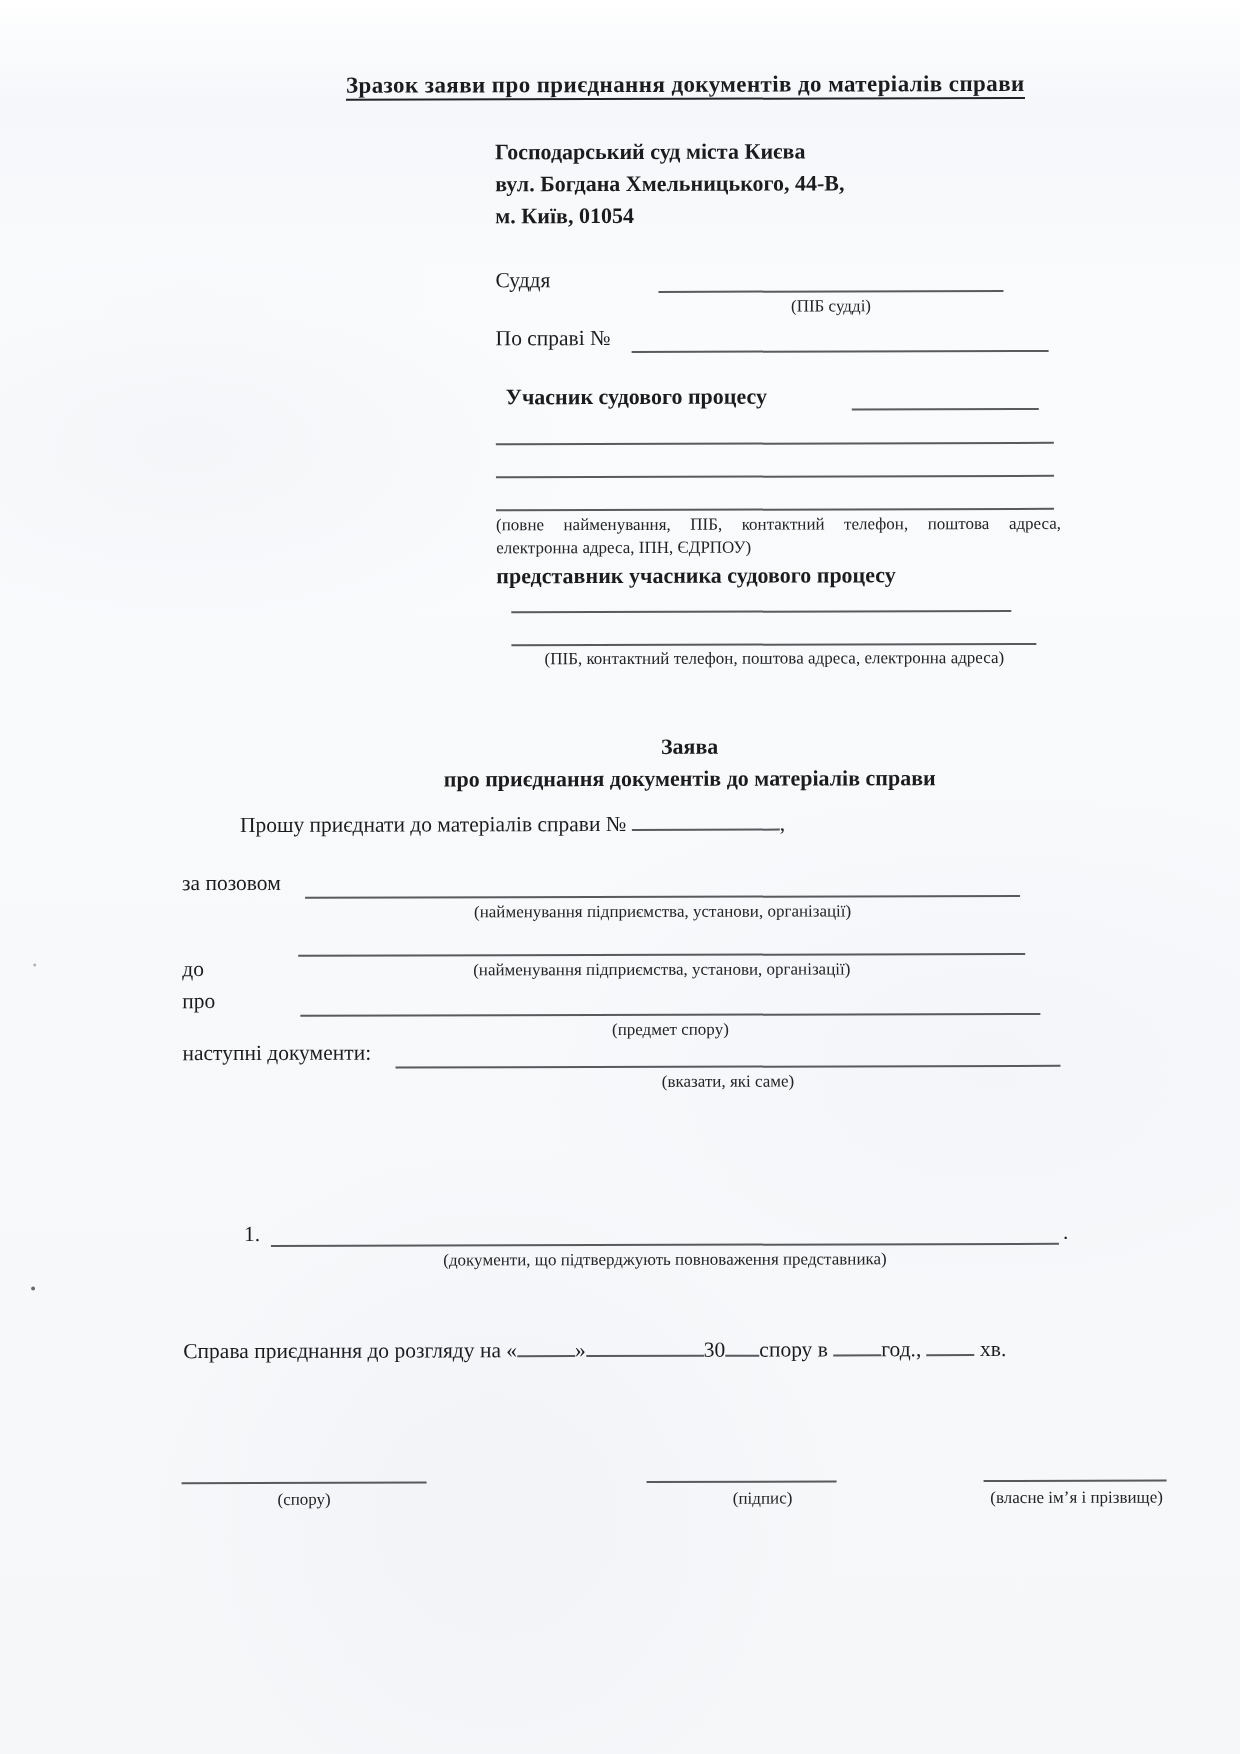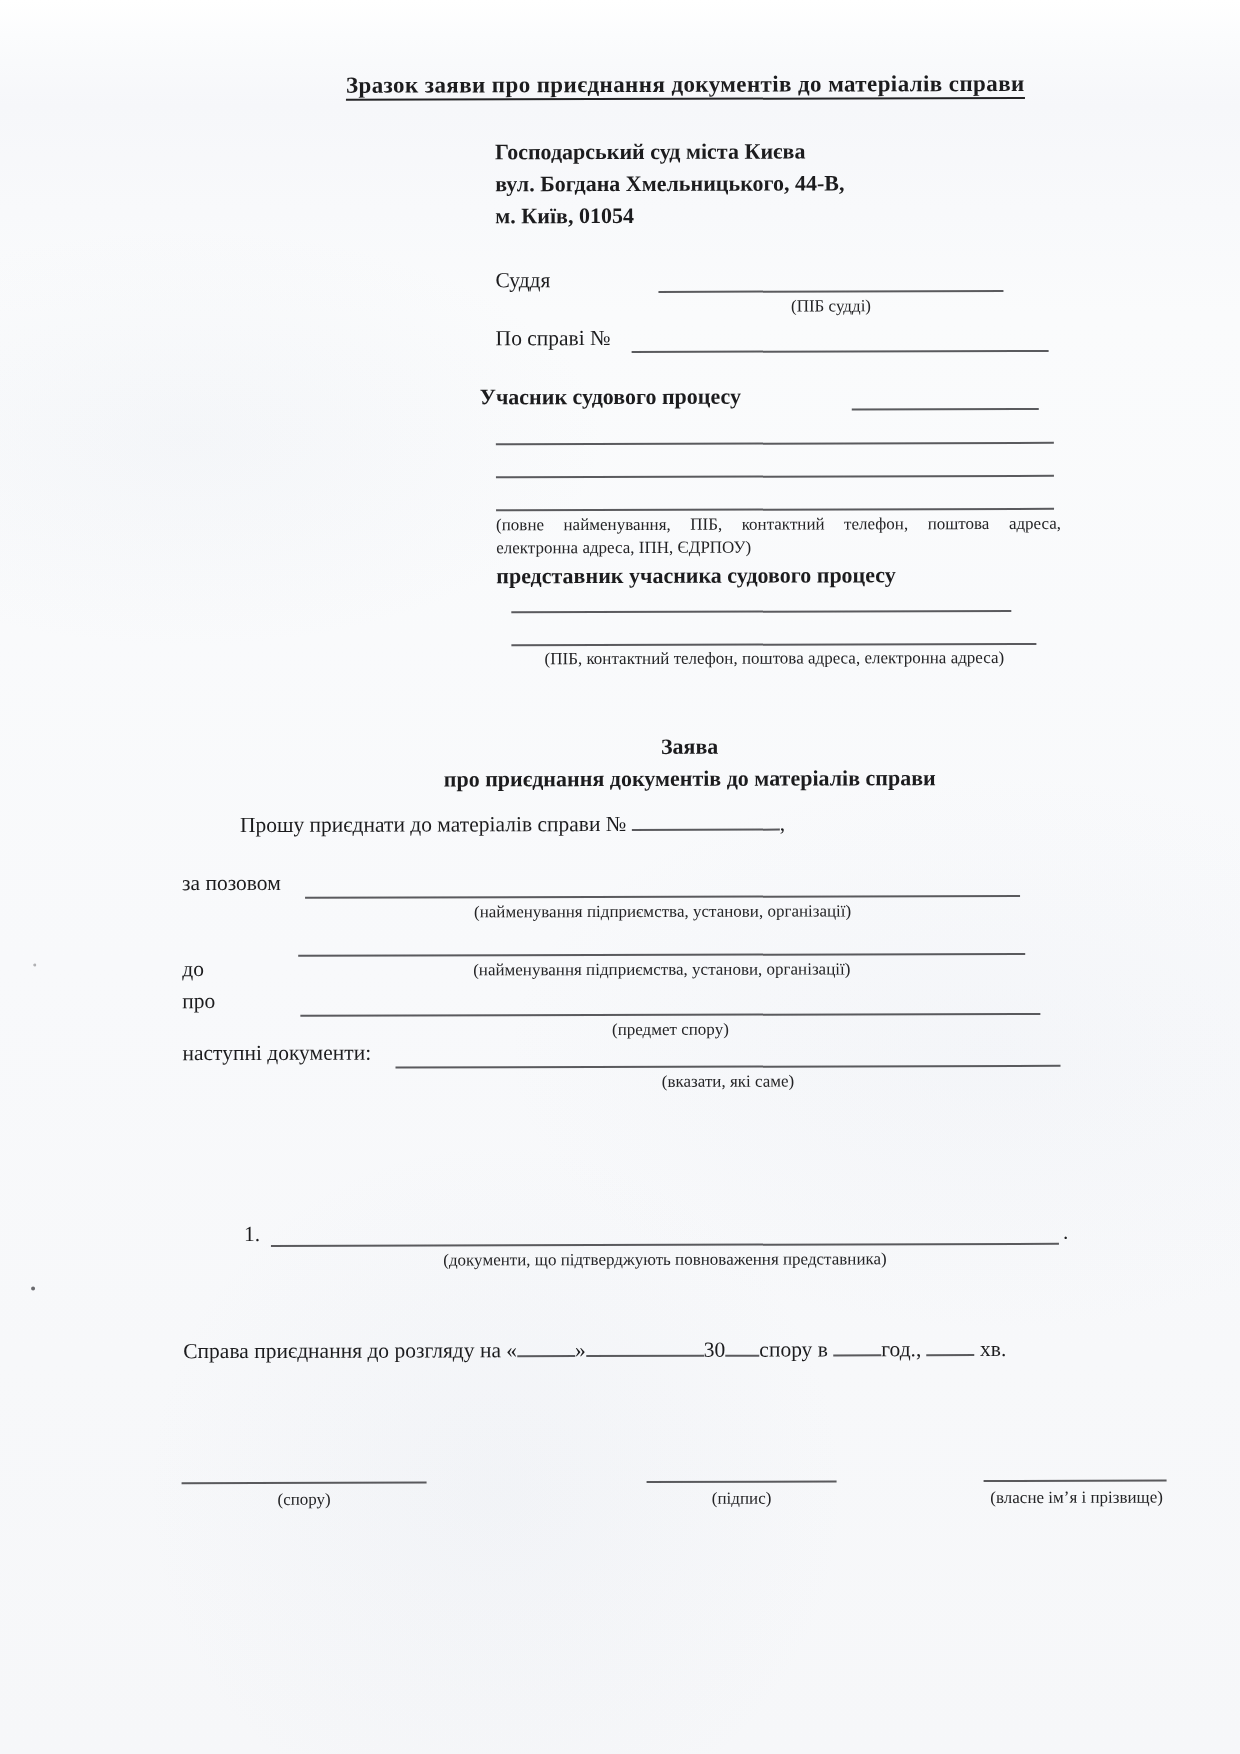--- a/index.html
+++ b/index.html
@@ -46,21 +46,21 @@
       <div>м. Київ, 01054</div>
     </div>
 
     <div class="abs t21" style="left:497px;top:266px;">Суддя</div>
     <div class="hline" style="left:660px;top:291px;width:345px;"></div>
     <div class="abs cap center" style="left:660px;top:296px;width:345px;">(ПІБ судді)</div>
 
     <div class="abs t21" style="left:497px;top:324px;">По справі №</div>
     <div class="hline" style="left:633px;top:351px;width:417px;"></div>
 
-    <div class="abs t22b" style="left:481px;top:381px;">Учасник судового процесу</div>
+    <div class="abs t22b" style="left:507px;top:381px;">Учасник судового процесу</div>
     <div class="hline" style="left:853px;top:409px;width:187px;"></div>
     <div class="hline" style="left:497px;top:443px;width:558px;"></div>
     <div class="hline" style="left:497px;top:476px;width:558px;"></div>
     <div class="hline" style="left:497px;top:509px;width:558px;"></div>
     <div class="abs cap just" style="left:497px;top:514px;width:565px;">(повне найменування, ПІБ, контактний телефон, поштова адреса,</div>
     <div class="abs cap" style="left:497px;top:537px;width:565px;">електронна адреса, ІПН, ЄДРПОУ)</div>
 
     <div class="abs t22b" style="left:497px;top:560px;">представник учасника судового процесу</div>
     <div class="hline" style="left:512px;top:611px;width:500px;"></div>
     <div class="hline" style="left:512px;top:644px;width:525px;"></div>
@@ -98,21 +98,21 @@
     <div class="abs cap center" style="left:270px;top:1249px;width:788px;">(документи, що підтверджують повноваження представника)</div>
 
     <div class="abs t21" style="left:182px;top:1336px;width:960px;">
       <span>Справа приєднання до розгляду на «</span><span class="bl" style="width:58px;"></span><span>»</span><span class="bl" style="width:118px;"></span><span>30</span><span class="bl" style="width:34px;"></span><span>спору в</span>&nbsp;<span class="bl" style="width:48px;"></span><span>год.,</span>&nbsp;<span class="bl" style="width:48px;"></span>&nbsp;<span>хв.</span>
     </div>
 
     <div class="hline" style="left:180px;top:1481px;width:245px;"></div>
     <div class="abs cap center" style="left:180px;top:1488px;width:245px;">(спору)</div>
 
     <div class="hline" style="left:645px;top:1481px;width:190px;"></div>
-    <div class="abs cap center" style="left:645px;top:1488px;width:190px;">(підпис)</div>
+    <div class="abs cap center" style="left:666px;top:1488px;width:190px;">(підпис)</div>
 
     <div class="hline" style="left:982px;top:1481px;width:183px;"></div>
     <div class="abs cap center" style="left:955px;top:1488px;width:240px;">(власне ім’я і прізвище)</div>
 
     <div class="dot" style="left:30px;top:1285px;"></div>
     <div class="dot" style="left:33px;top:962px;width:3px;height:3px;opacity:0.5;"></div>
 
   </div>
 </div>
 

